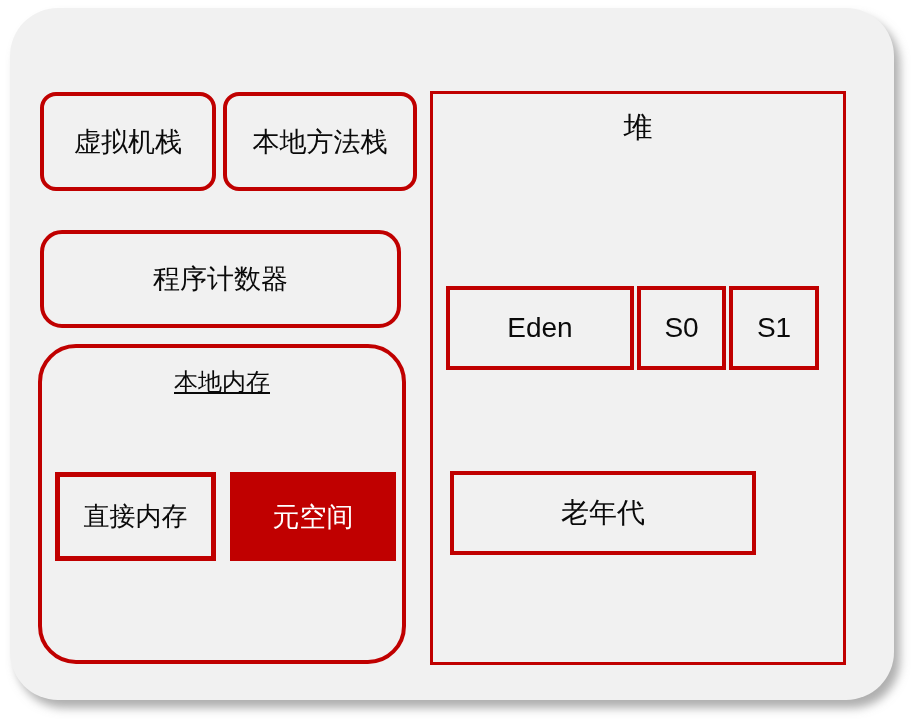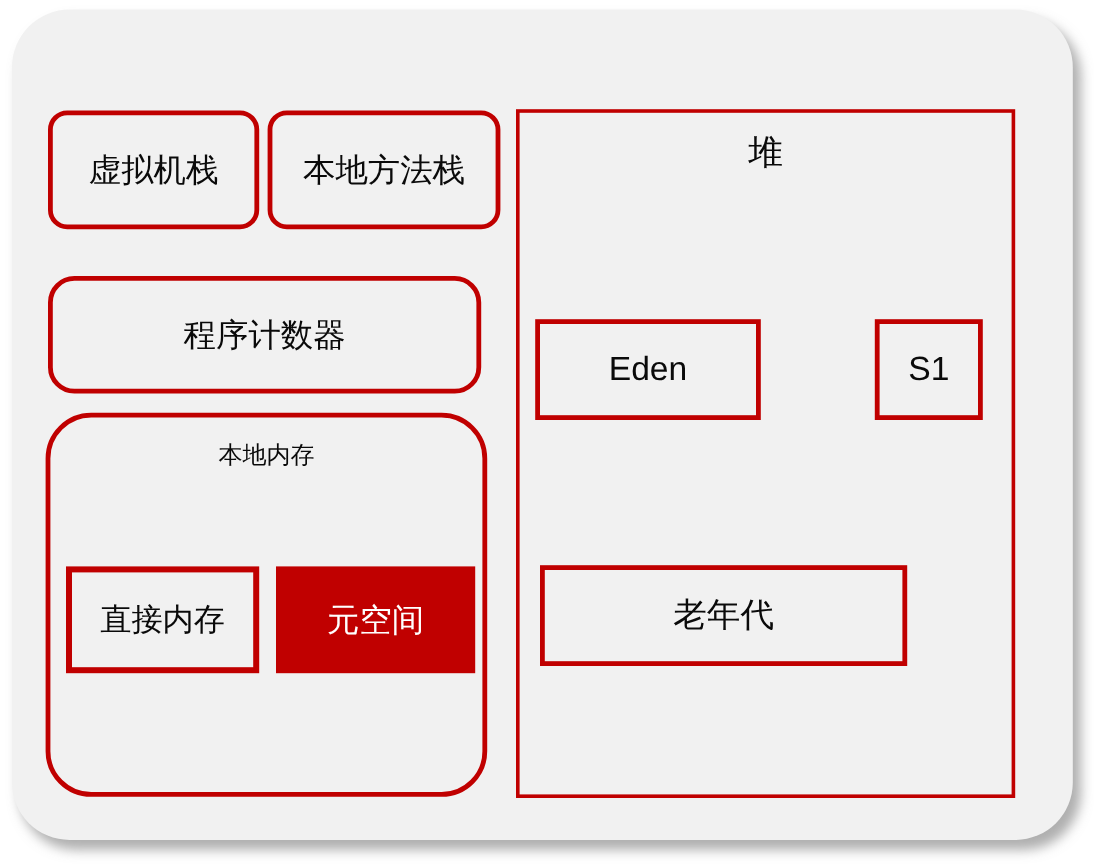--- a/index.html
+++ b/index.html
@@ -52,21 +52,22 @@
     position: absolute;
     left: 28px; top: 336px;
     width: 368px; height: 320px;
     border: 4px solid var(--red);
     border-radius: 38px;
   }
   .native-memory-label {
     position: absolute;
     left: 0; top: 18px; width: 100%;
     text-align: center;
-    font-size: 20px;
+    font-size: 24px;
+    text-decoration: underline;
   }
   .direct-memory {
     left: 13px; top: 124px;
     width: 161px; height: 89px;
     border-width: 5px;
     font-size: 26px;
   }
   .metaspace {
     left: 188px; top: 124px;
     width: 166px; height: 89px;
@@ -87,21 +88,21 @@
     text-align: center;
     font-size: 29px;
   }
   .young-gen-label {
     position: absolute;
     left: 37px; top: 124px;
     font-size: 28px;
   }
   .young-row {
     position: absolute;
-    left: 13px; top: 172px;
+    left: 13px; top: 192px;
     width: 390px; height: 108px; text-align: right;
   }
   .region { font-size: 28px; }
   .eden { left: 0;     top: 0; width: 188px; height: 84px; }
   .s0   { left: 191px; top: 0; width: 89px;  height: 84px; }
   .s1   { left: 283px; top: 0; width: 90px;  height: 84px; }
   .old-gen {
     left: 17px; top: 377px;
     width: 306px; height: 84px;
     font-size: 28px;
@@ -126,19 +127,20 @@
 
     <div class="box metaspace">元空间</div>
   </div>
 
   <div class="heap">
     <div class="heap-label">堆</div>
 
 
     <div class="young-row">
       <div class="box region eden">Eden</div>
+      <div class="box region s0">S0</div>
       <div class="box region s1">S1</div>
     </div>
 
     <div class="box old-gen">老年代</div>
   </div>
 
 </div>
 
 </body></html>

